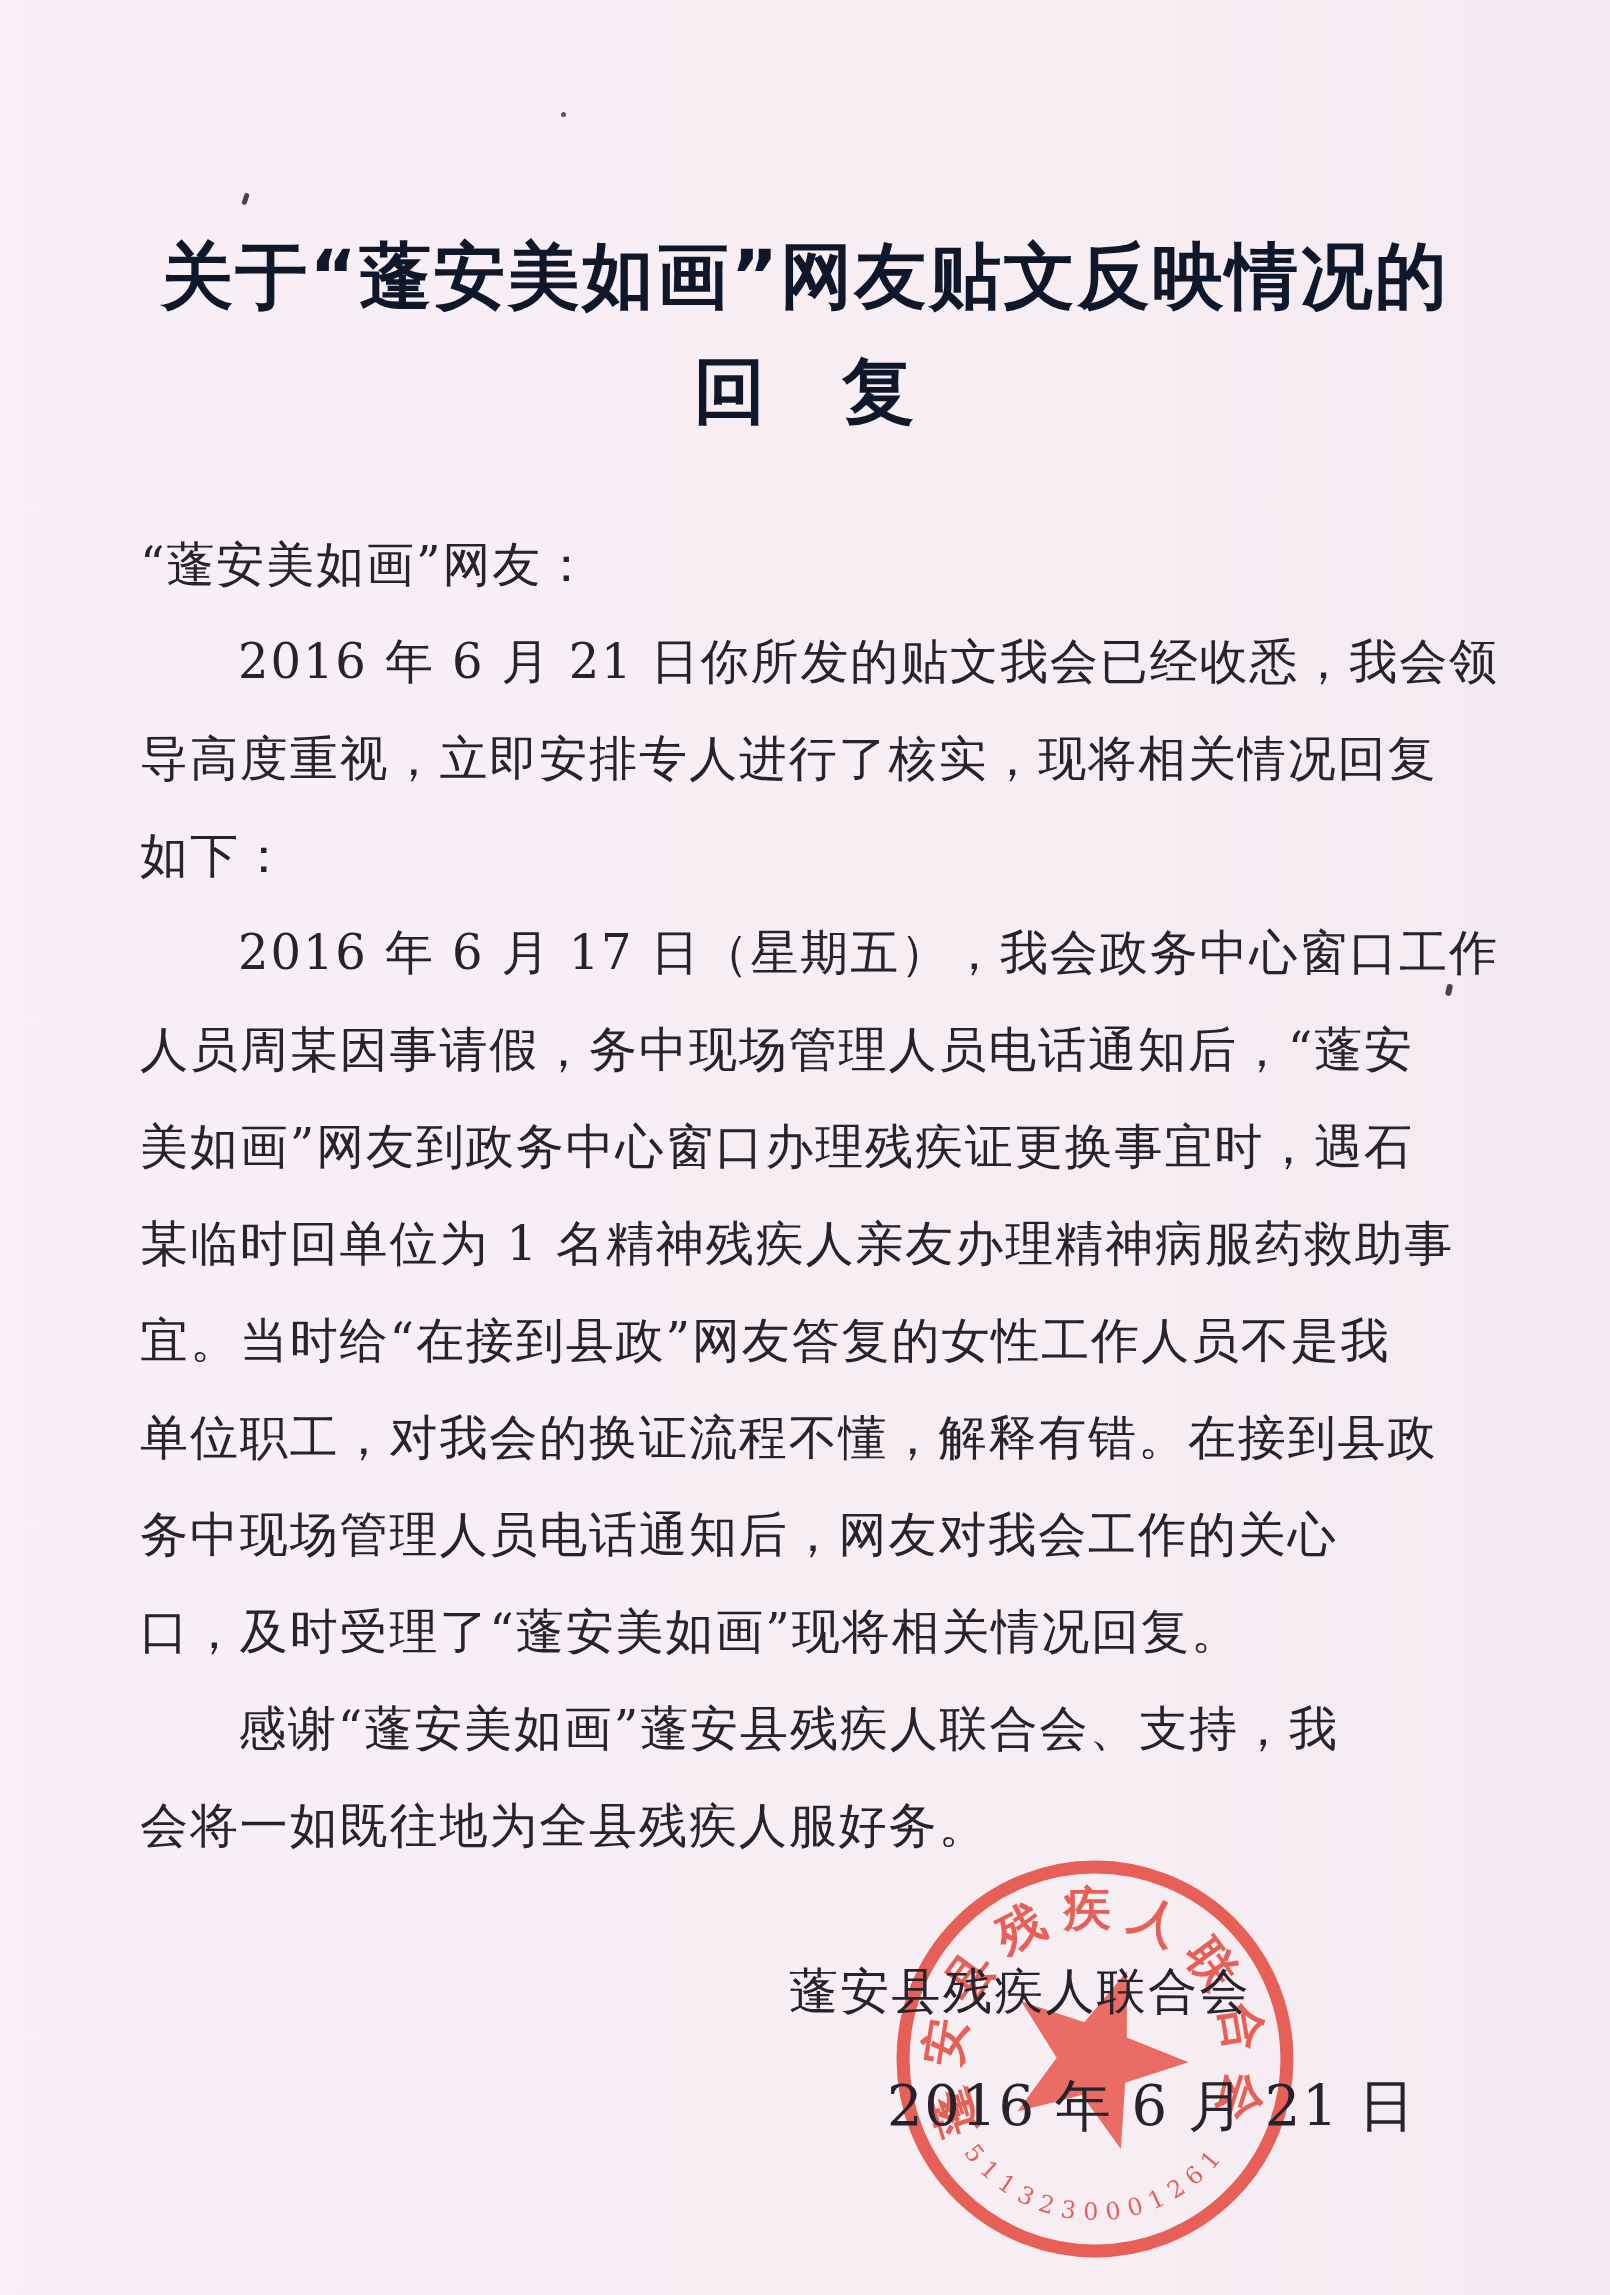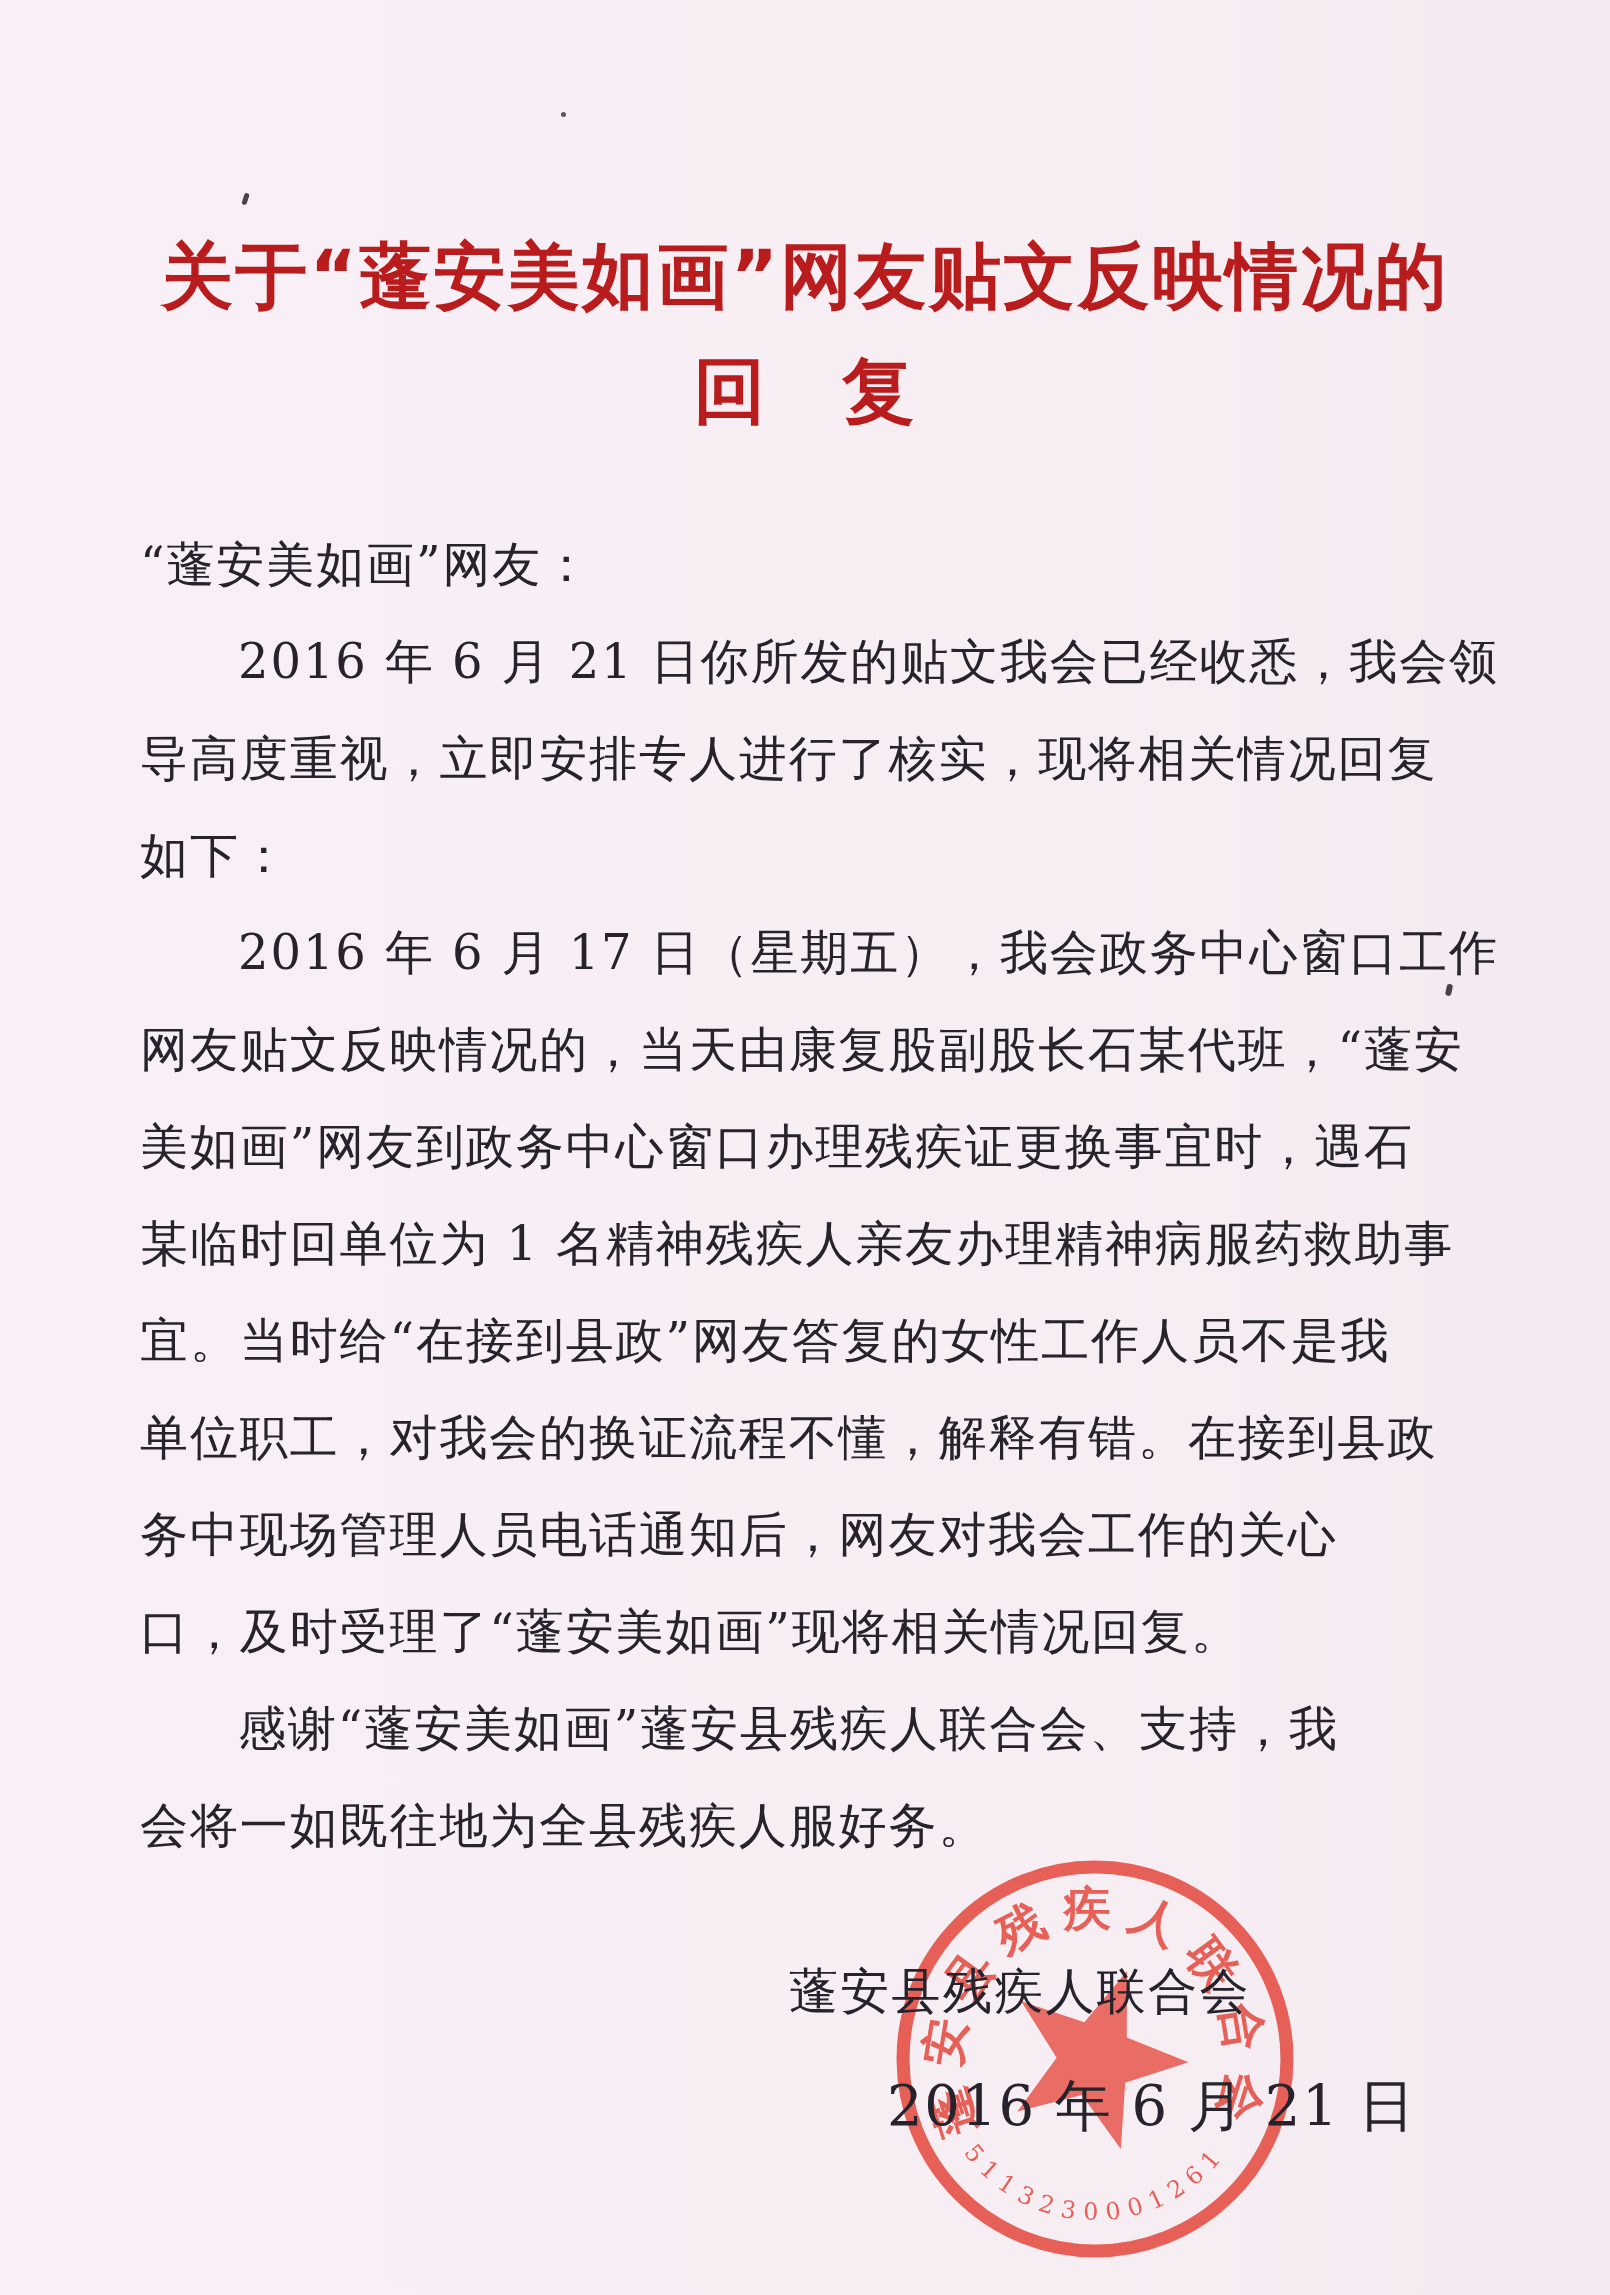--- a/index.html
+++ b/index.html
@@ -24,21 +24,21 @@
     position: absolute;
     top: 219px;
     left: 0;
     width: 100%;
     text-align: center;
     font-family: "DejaVu Sans", "Liberation Sans", sans-serif;
     font-weight: bold;
     font-size: 72px;
     line-height: 115px;
     letter-spacing: 2.3px;
-    color: #b91c1c;
+    color: #0f172a;
   }
   
   .body-lines {
     position: absolute;
     left: 140px;
     top: 516px;
     width: 1332px;
     font-size: 48px;
     letter-spacing: 1.9px;
     color: #26232c;
@@ -114,21 +114,21 @@
     <div>回　复</div>
   </div>
 
   <div class="body-lines">
 
   <div class="line">“蓬安美如画”网友：</div>
       <div class="line indent">2016 年 6 月 21 日你所发的贴文我会已经收悉，我会领</div>
       <div class="line">导高度重视，立即安排专人进行了核实，现将相关情况回复</div>
       <div class="line">如下：</div>
       <div class="line indent">2016 年 6 月 17 日（星期五），我会政务中心窗口工作</div>
-      <div class="line">网友贴文反映情况的，当天由康复股副股长石某代班，“蓬安</div>
+      <div class="line">人员周某因事请假，务中现场管理人员电话通知后，“蓬安</div>
       <div class="line">美如画”网友到政务中心窗口办理残疾证更换事宜时，遇石</div>
       <div class="line">某临时回单位为 1 名精神残疾人亲友办理精神病服药救助事</div>
       <div class="line">宜。当时给“在接到县政”网友答复的女性工作人员不是我</div>
       <div class="line">单位职工，对我会的换证流程不懂，解释有错。在接到县政</div>
       <div class="line">务中现场管理人员电话通知后，网友对我会工作的关心</div>
       <div class="line">口，及时受理了“蓬安美如画”现将相关情况回复。</div>
       <div class="line indent">感谢“蓬安美如画”蓬安县残疾人联合会、支持，我</div>
       <div class="line">会将一如既往地为全县残疾人服好务。</div>
     </div>
 

